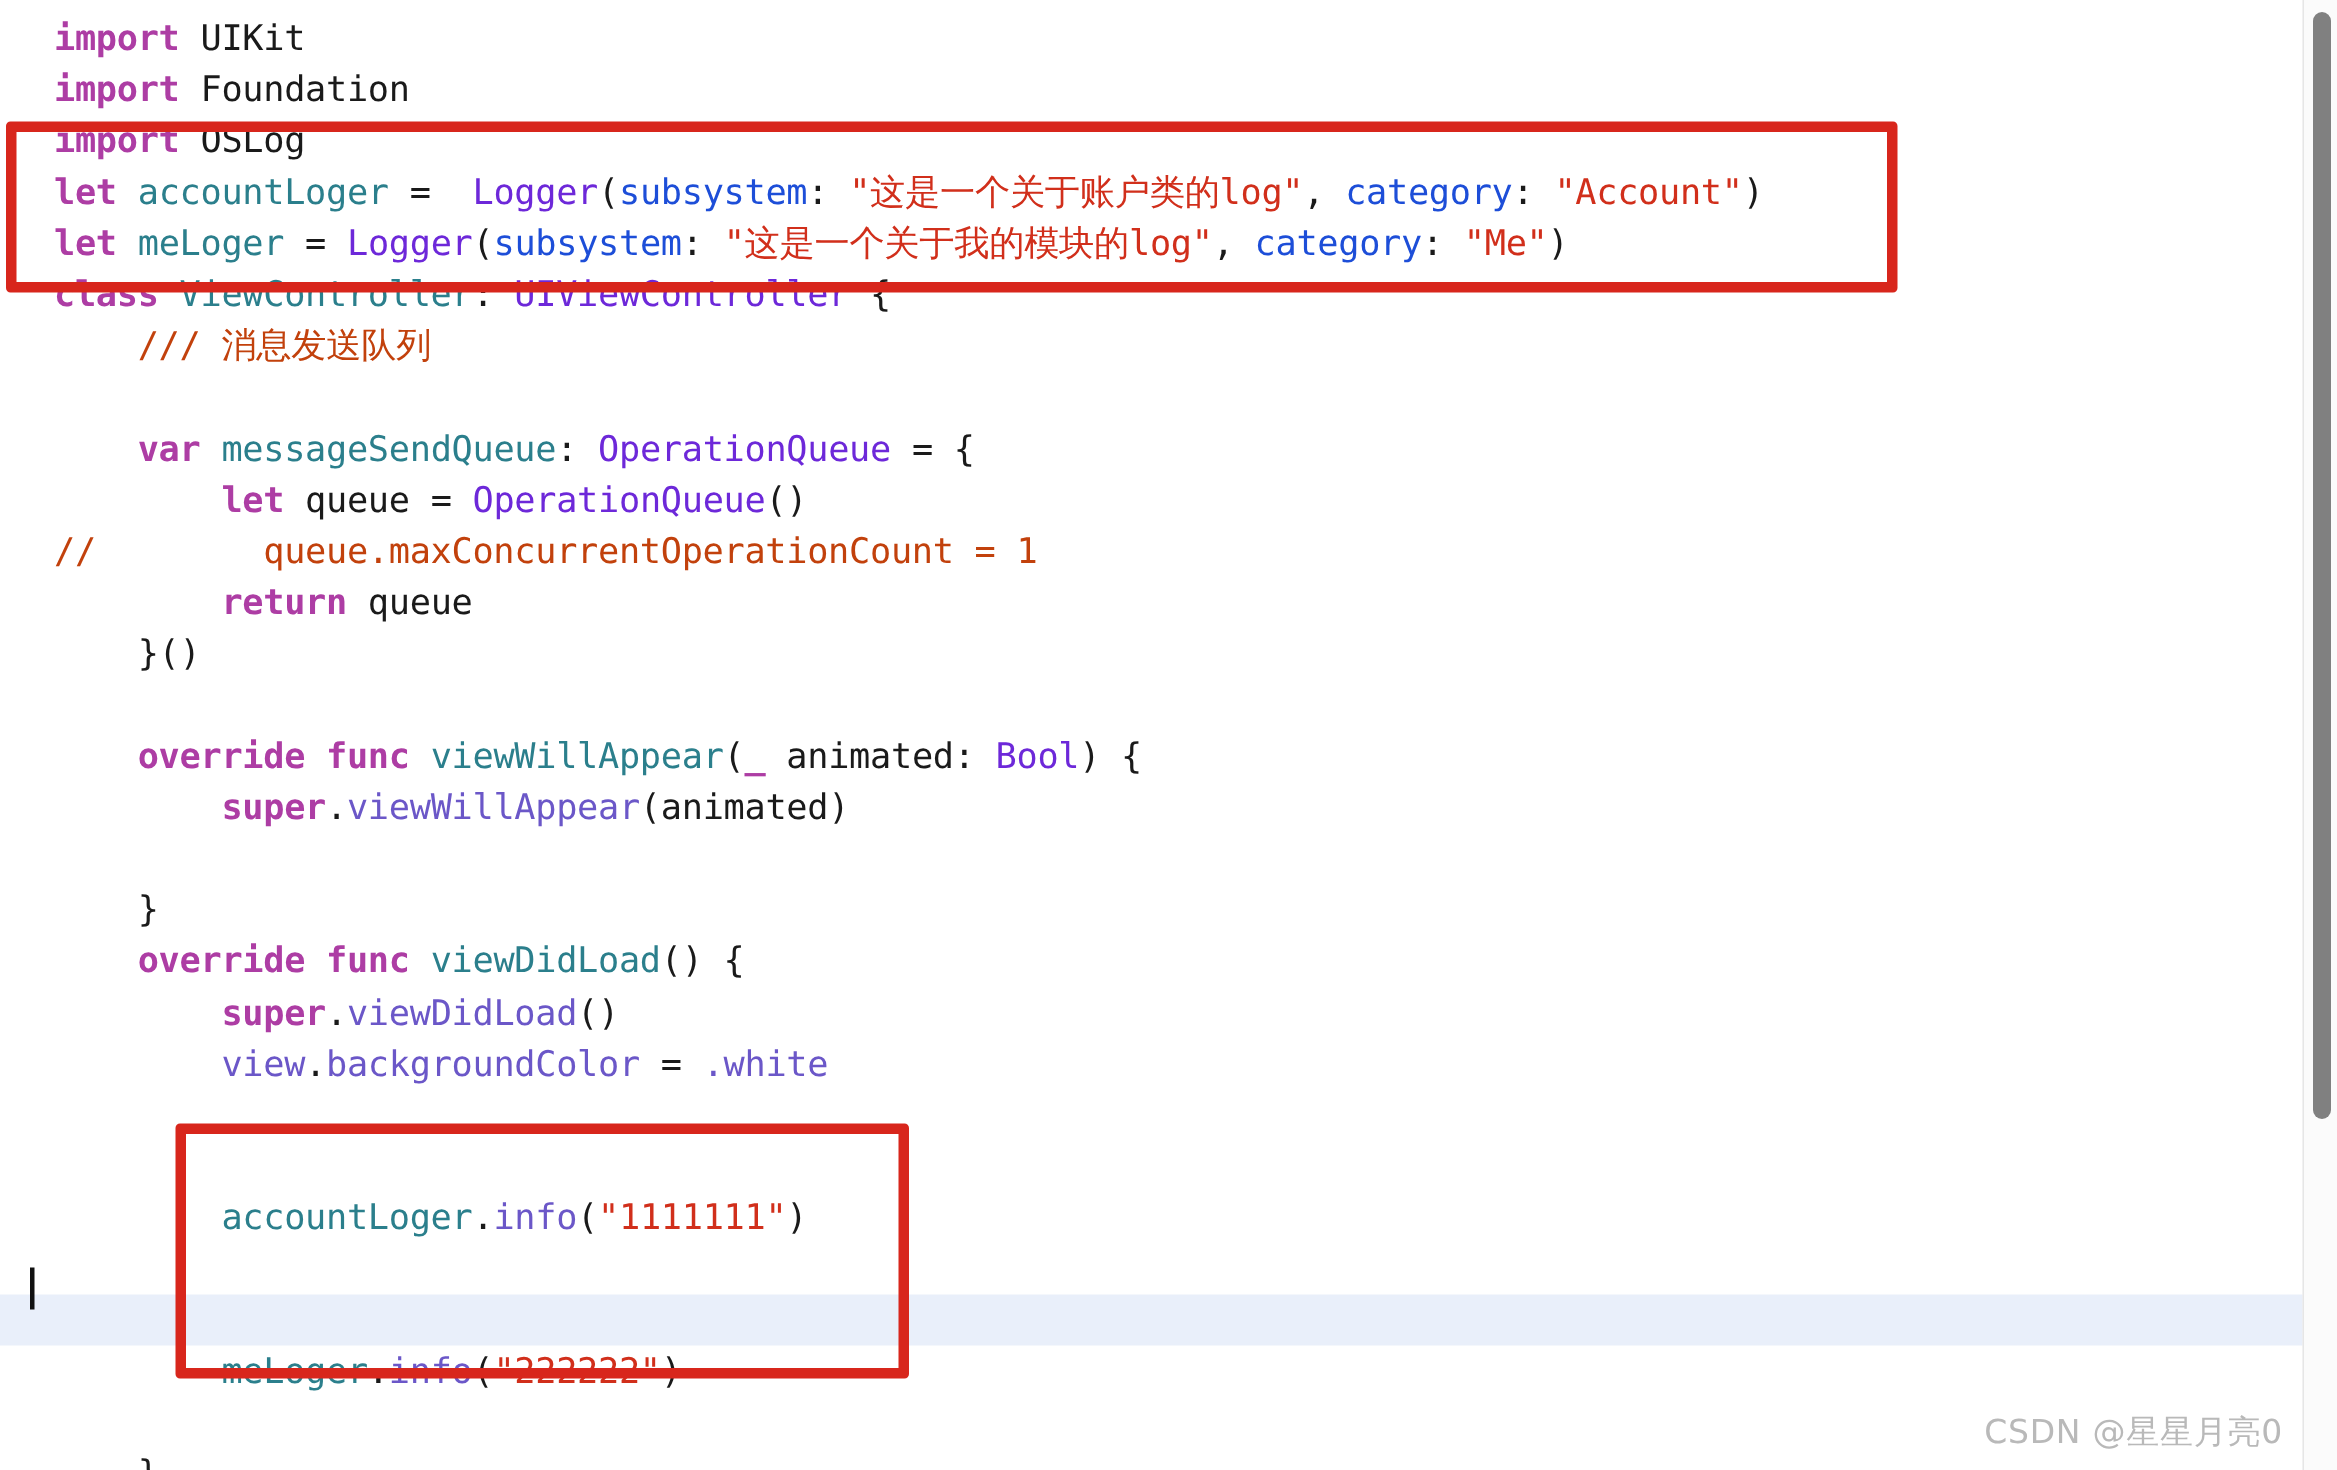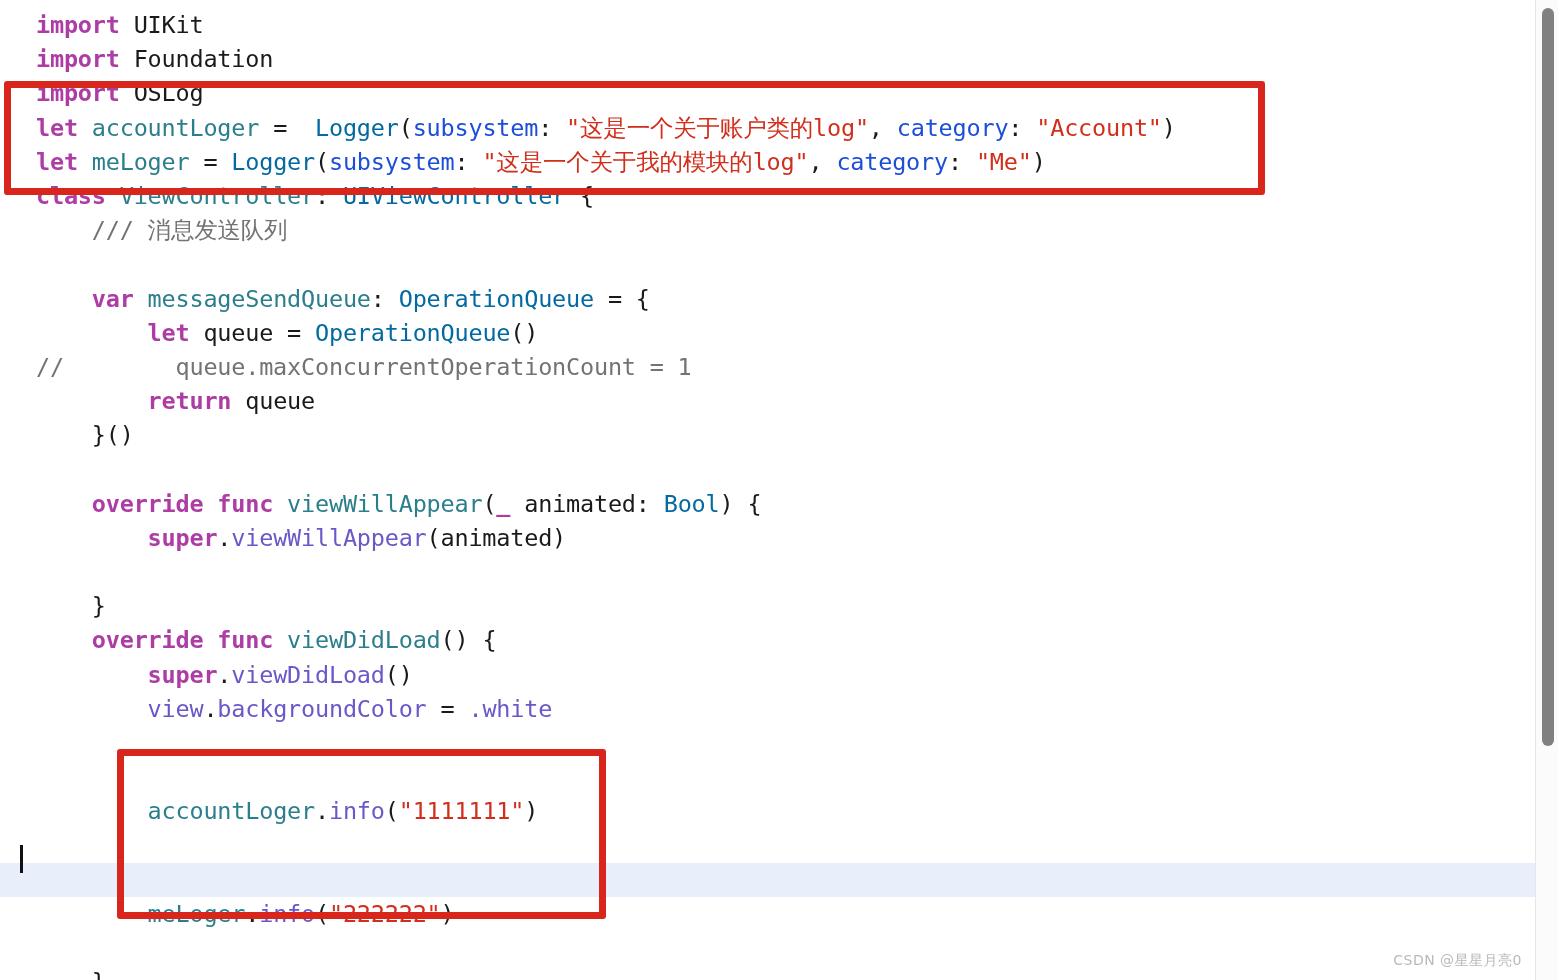--- a/index.html
+++ b/index.html
@@ -49,24 +49,24 @@
     color: #1a1a1a;
   }
 
   
   .ln.current {
     background: #e9effa;
   }
 
   
   .kw   { color: #ad3da4; font-weight: bold; }     
-  .type { color: #0369a1; }                        
+  .type { color: #6d28d9; }                        
   .decl { color: #2b7f8c; text-align: center; }                        
   .str  { color: #d12f1b; }                        
-  .cmt  { color: #737373; }                        
+  .cmt  { color: #c2410c; }                        
   .plain{ color: #1a1a1a; }                        
   .prop { color: #6b57c8; }                        
   .lbl  { color: #1d4ed8; }                        
 
   
   #caret {
     position: absolute;
     left: 20px;
     top: 845px;
     width: 3px;
@@ -107,21 +107,21 @@
     border-radius: 6px;
     background: #808080;
   }
 
   
   #watermark {
     position: absolute;
     right: 36px;
     bottom: 10px;
     font-family: "DejaVu Sans", "Liberation Sans", sans-serif;
-    font-size: 14px;
+    font-size: 22px;
     color: #b9b9b9;
     letter-spacing: 0.5px;
     white-space: nowrap;
   }
 </style>
 </head>
 <body>
 
 <div id="root">
 

